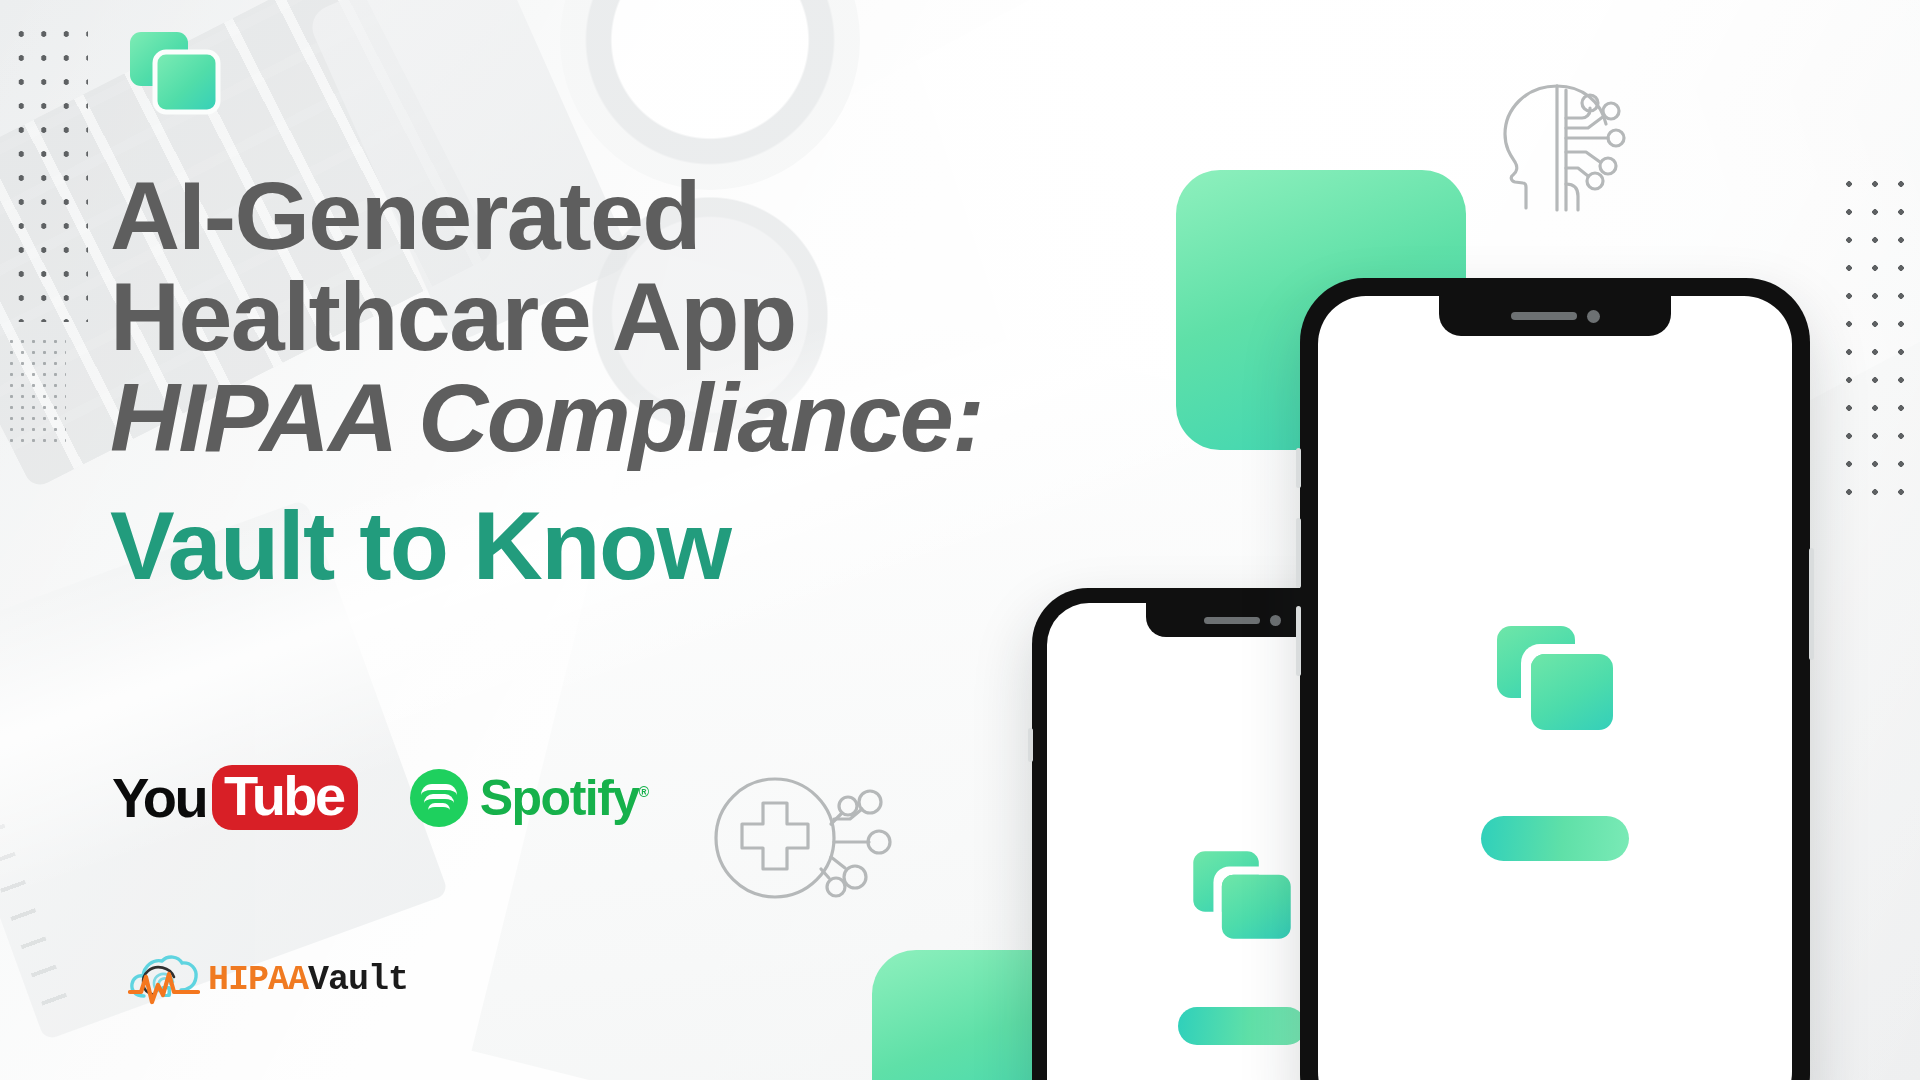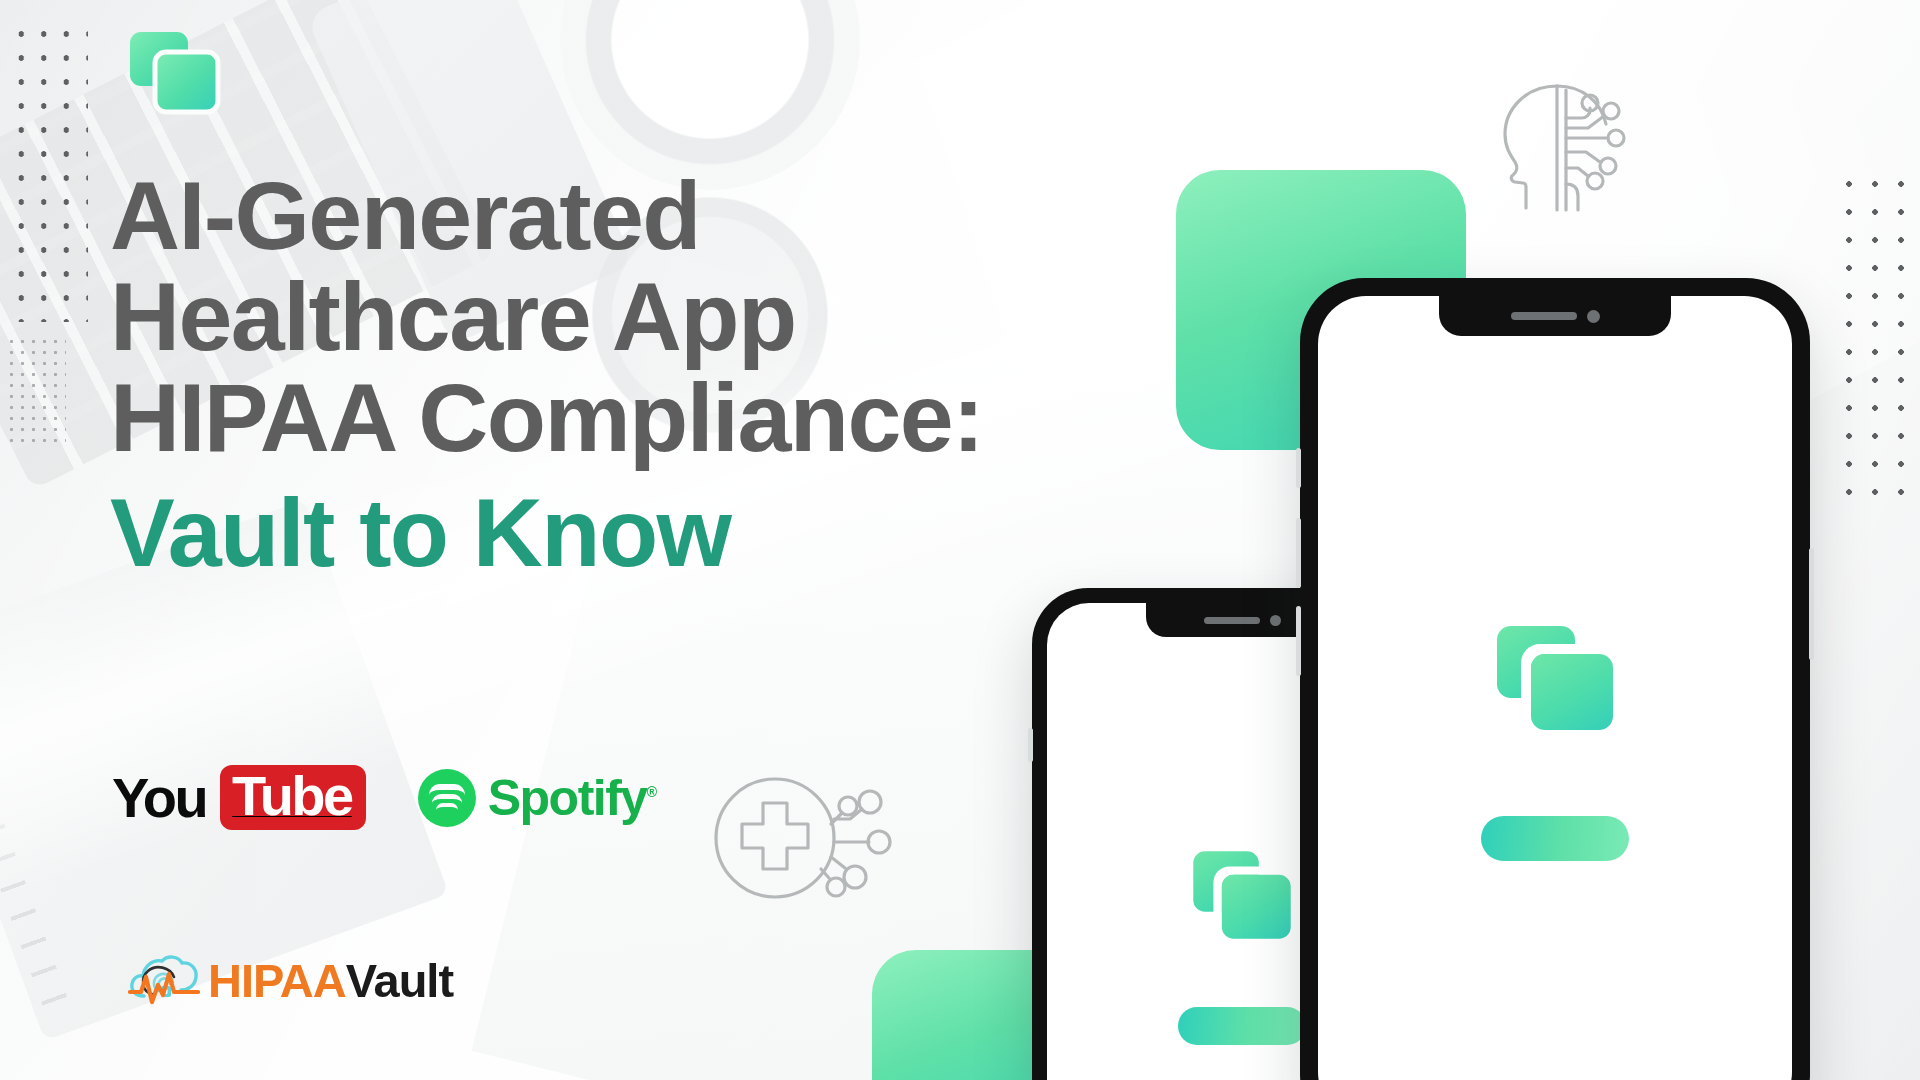--- a/index.html
+++ b/index.html
@@ -100,38 +100,38 @@
   .hl {
     font-weight:700;
     letter-spacing:-1.6px;
     line-height:0.99;
     white-space:nowrap;
   }
   .hl-gray { color:#5e5e5e; font-size:97px; }
   .hl-teal { color:#229C7D; font-size:97px; }
   #hl-line1 { margin-bottom:5px; }
   #hl-line2 { margin-bottom:5px; }
-  #hl-line3 { margin-bottom:19px; }
+  #hl-line3 { margin-bottom:32px;font-style:italic; }
   #hl-line4 { margin-bottom:2px; }
 
   
   #platform-row {
     position:absolute; left:112px; top:765px;
     display:flex; align-items:center; gap:52px; z-index:7;
   }
   
-  #youtube-logo { display:flex; align-items:center; gap:8px; }
+  #youtube-logo { display:flex; align-items:center; gap:0px; }
   #yt-you {
     font-size:56px; font-weight:700; color:#0b0b0b;
     letter-spacing:-2.5px; line-height:1;
     font-family:"Liberation Sans", sans-serif;
   }
   #yt-tube-box {
-    background:#d81f26; border-radius:12px;
-    padding:3px 14px 6px 12px; margin-left:6px;text-decoration:underline;
+    background:#d81f26; border-radius:20px;
+    padding:3px 14px 6px 12px; margin-left:6px;
   }
   #yt-tube {
     font-size:56px; font-weight:700; color:#ffffff;
     letter-spacing:-2.5px; line-height:1;
   }
   
   #spotify-logo { display:flex; align-items:center; gap:12px; }
   #spotify-mark {
     width:58px; height:58px; border-radius:50%;
     background:#1ed05e; position:relative; flex:none;
@@ -149,22 +149,22 @@
   }
   #spotify-reg { font-size:14px; vertical-align:super; }
 
   
   #brand {
     position:absolute; left:128px; top:950px;
     display:flex; align-items:center; gap:8px; z-index:7;
   }
   #brand-mark { width:72px; height:60px; flex:none; }
   #brand-text {
-    font-size:47px; font-weight:700; line-height:1; letter-spacing:-1px;
-    display:flex; align-items:center;
+    font-size:35px; font-weight:700; line-height:1; letter-spacing:-1px;
+    display:flex; align-items:center;font-family:Liberation Mono, monospace;
   }
   #brand-hipaa { color:#f07a21; }
   #brand-vault { color:#1b1b1b; }
 
   
   #ai-head-icon { position:absolute; left:1487px; top:72px; width:150px; height:150px; z-index:4; }
   #med-circuit-icon { position:absolute; left:707px; top:765px; width:190px; height:150px; z-index:4; }
 
   
   .green-tile {

